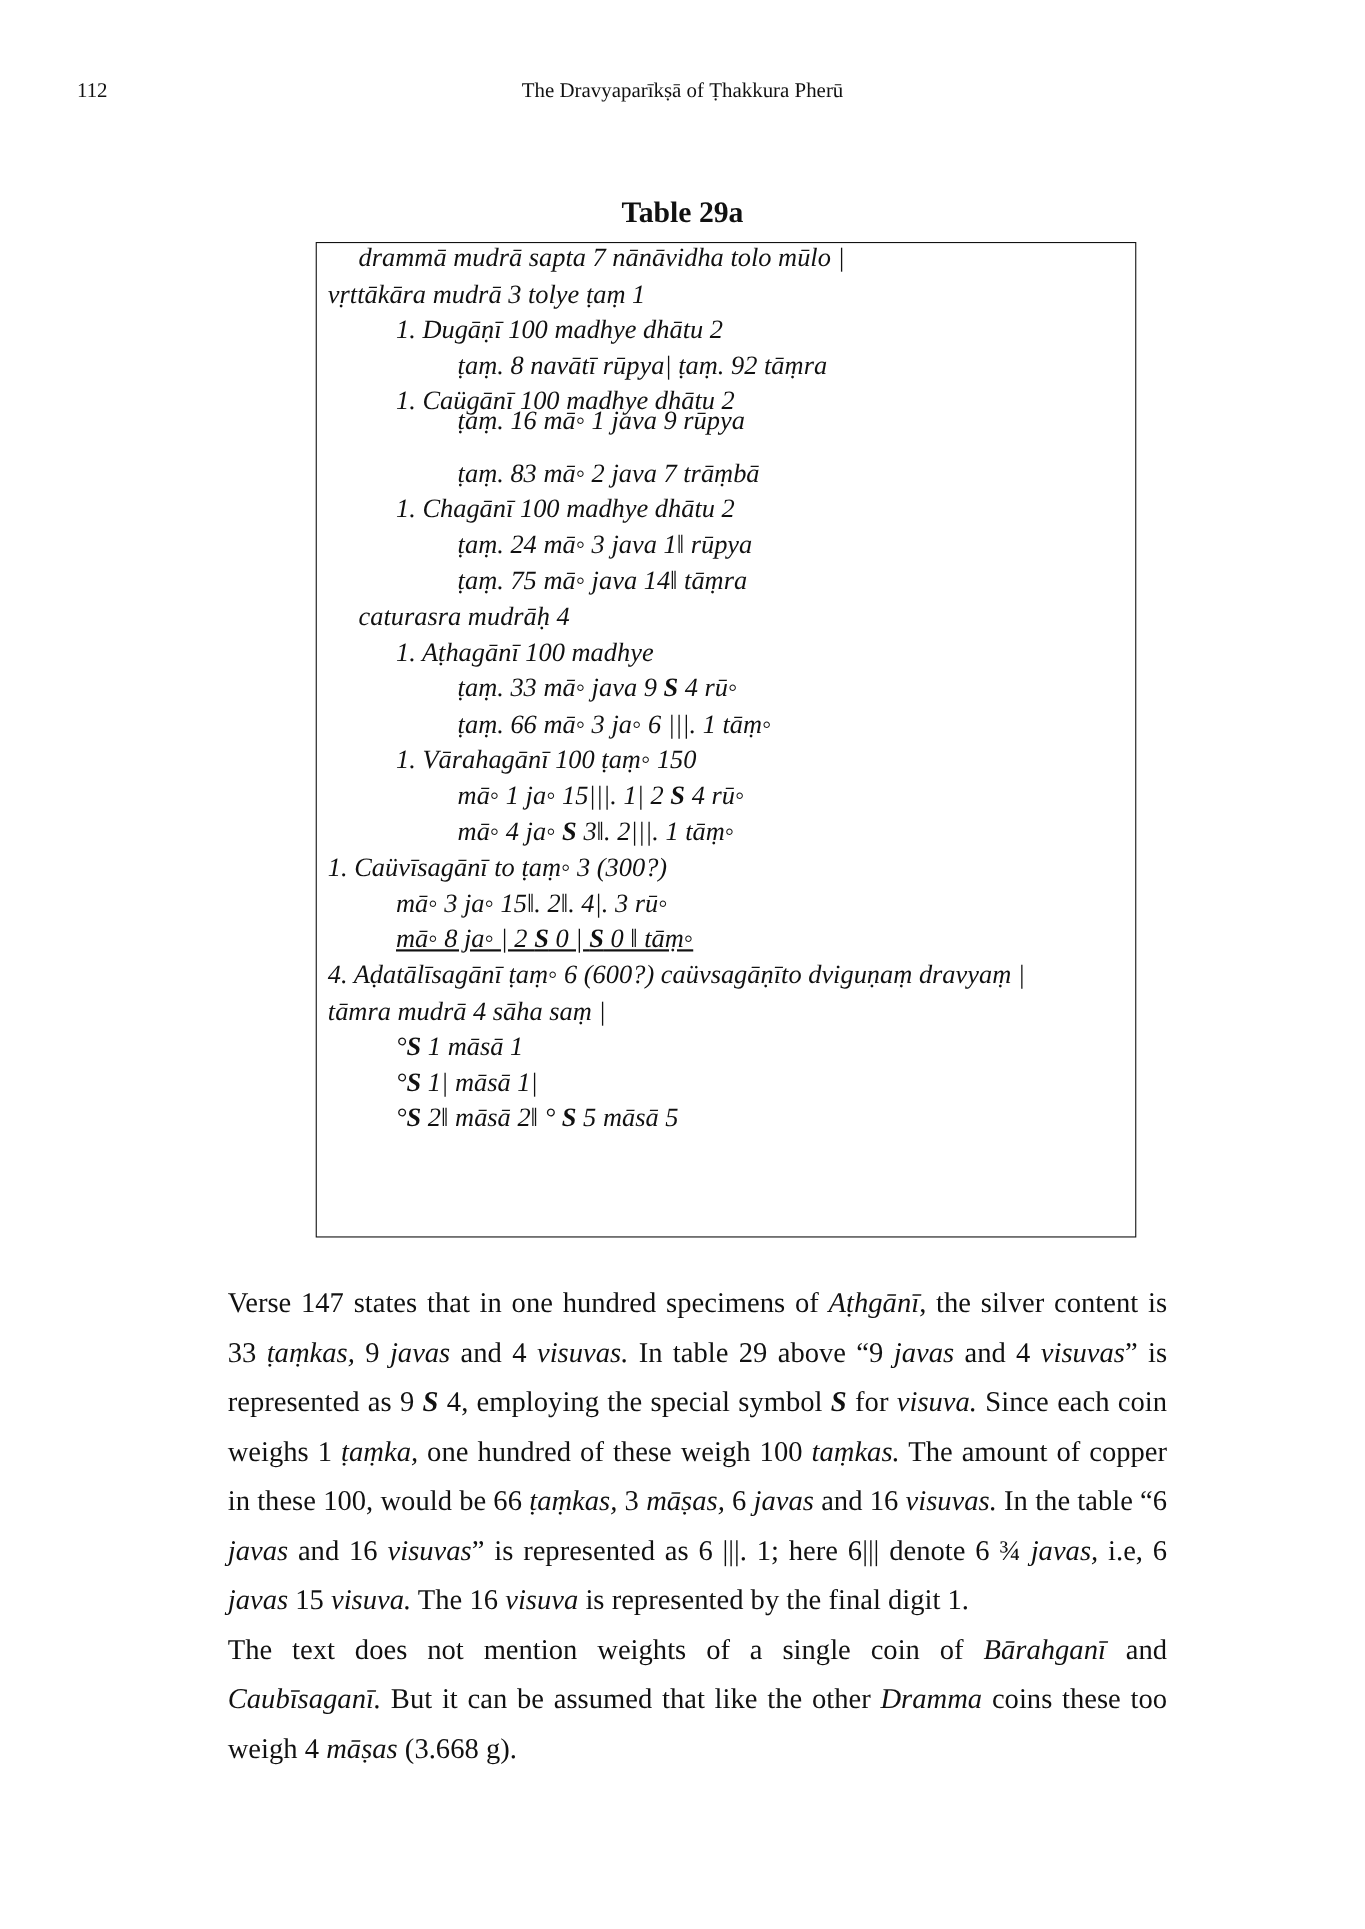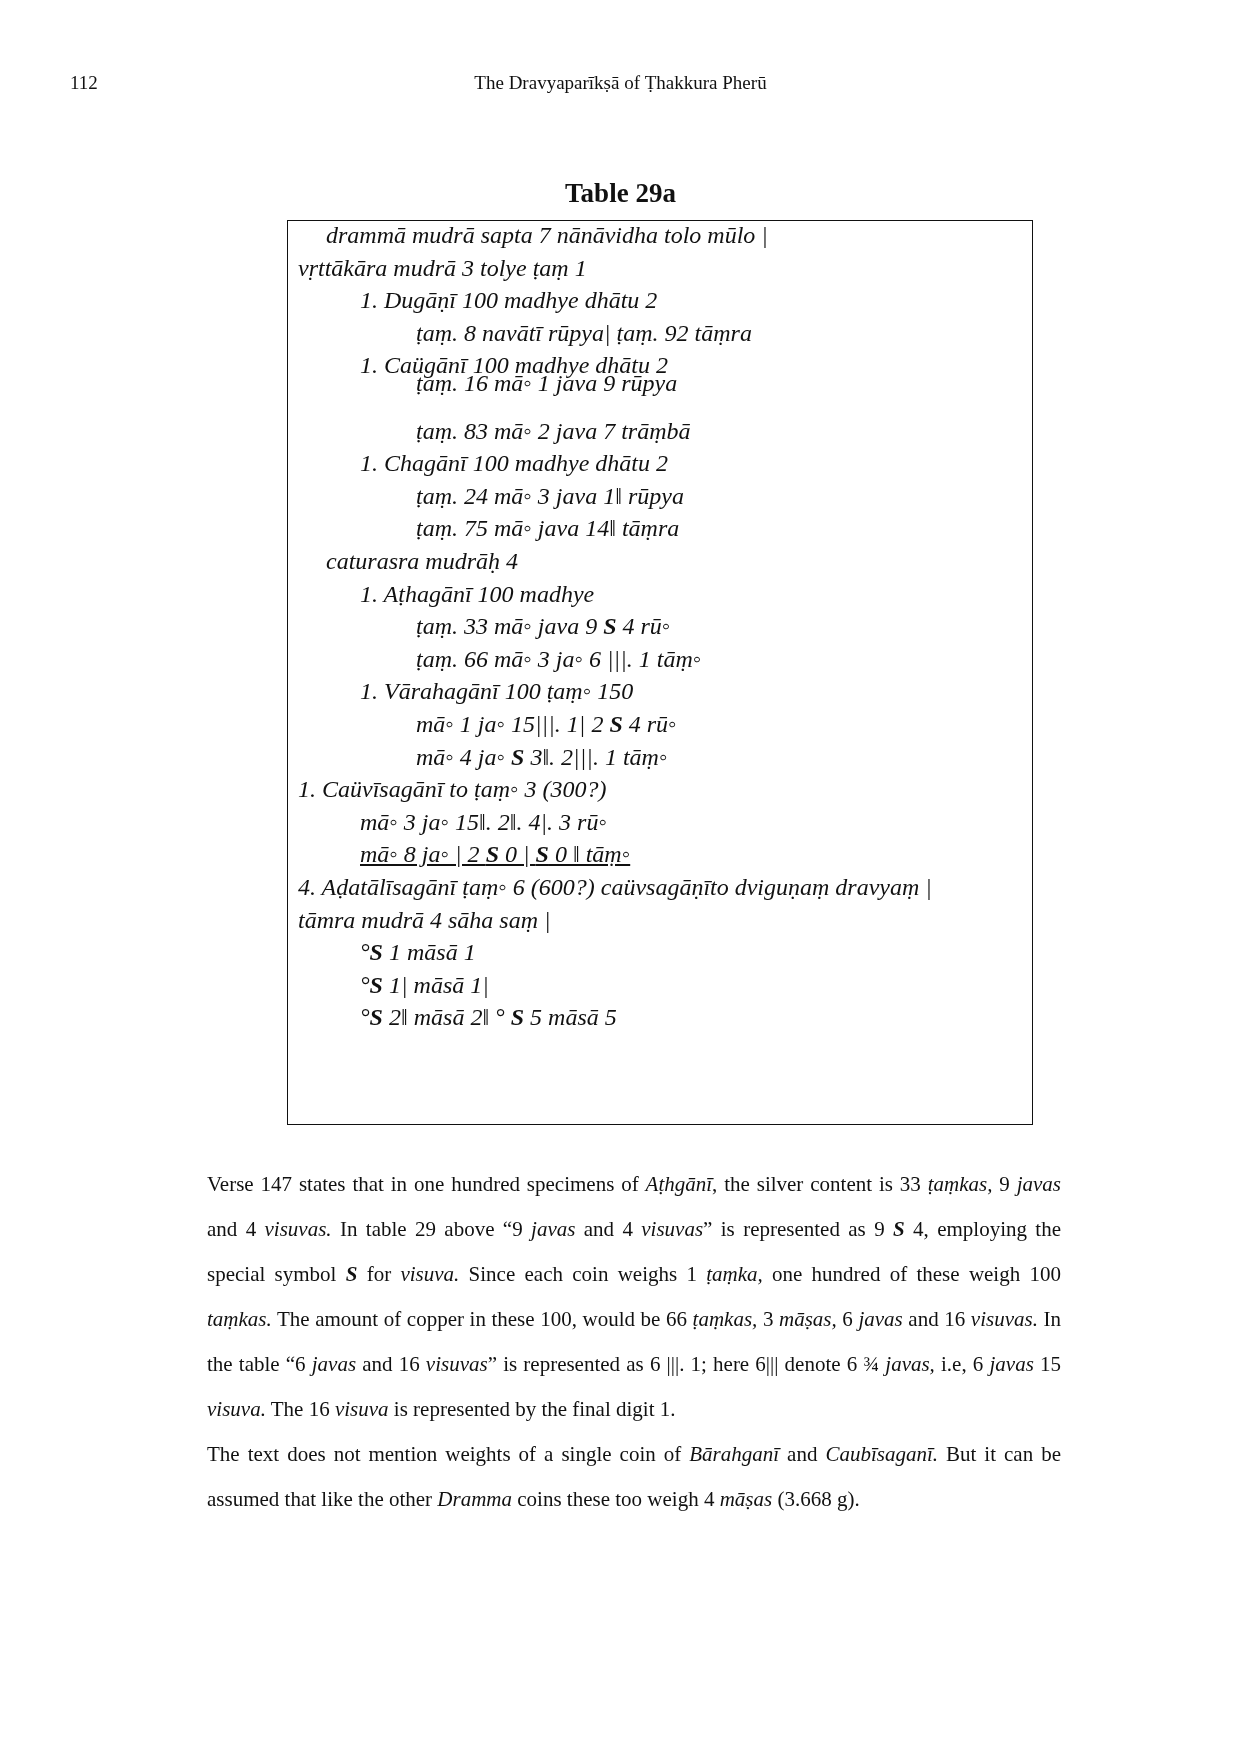--- a/index.html
+++ b/index.html
@@ -23,21 +23,21 @@
     position: absolute; font-style: italic; font-size: 24px; white-space: nowrap; line-height: 28px;
   }
   .tline b { font-style: italic; font-weight: bold; }
   .i0 { left: 10px; }
   .i05 { left: 38px; }
   .i1 { left: 72px; }
   .i2 { left: 128px; }
 
   .body-text {
     position: absolute; left: 207px; top: 1162px; width: 854px;
-    font-size: 21px; line-height: 45px; text-align: justify;
+    font-size: 26px; line-height: 45px; text-align: justify;
   }
   .body-text p { margin: 0; }
   .body-text i { font-style: italic; }
   .body-text b { font-style: italic; font-weight: bold; }
 </style>
 </head>
 <body>
 
 <div class="running-head">
   <span class="page-number">112</span>

